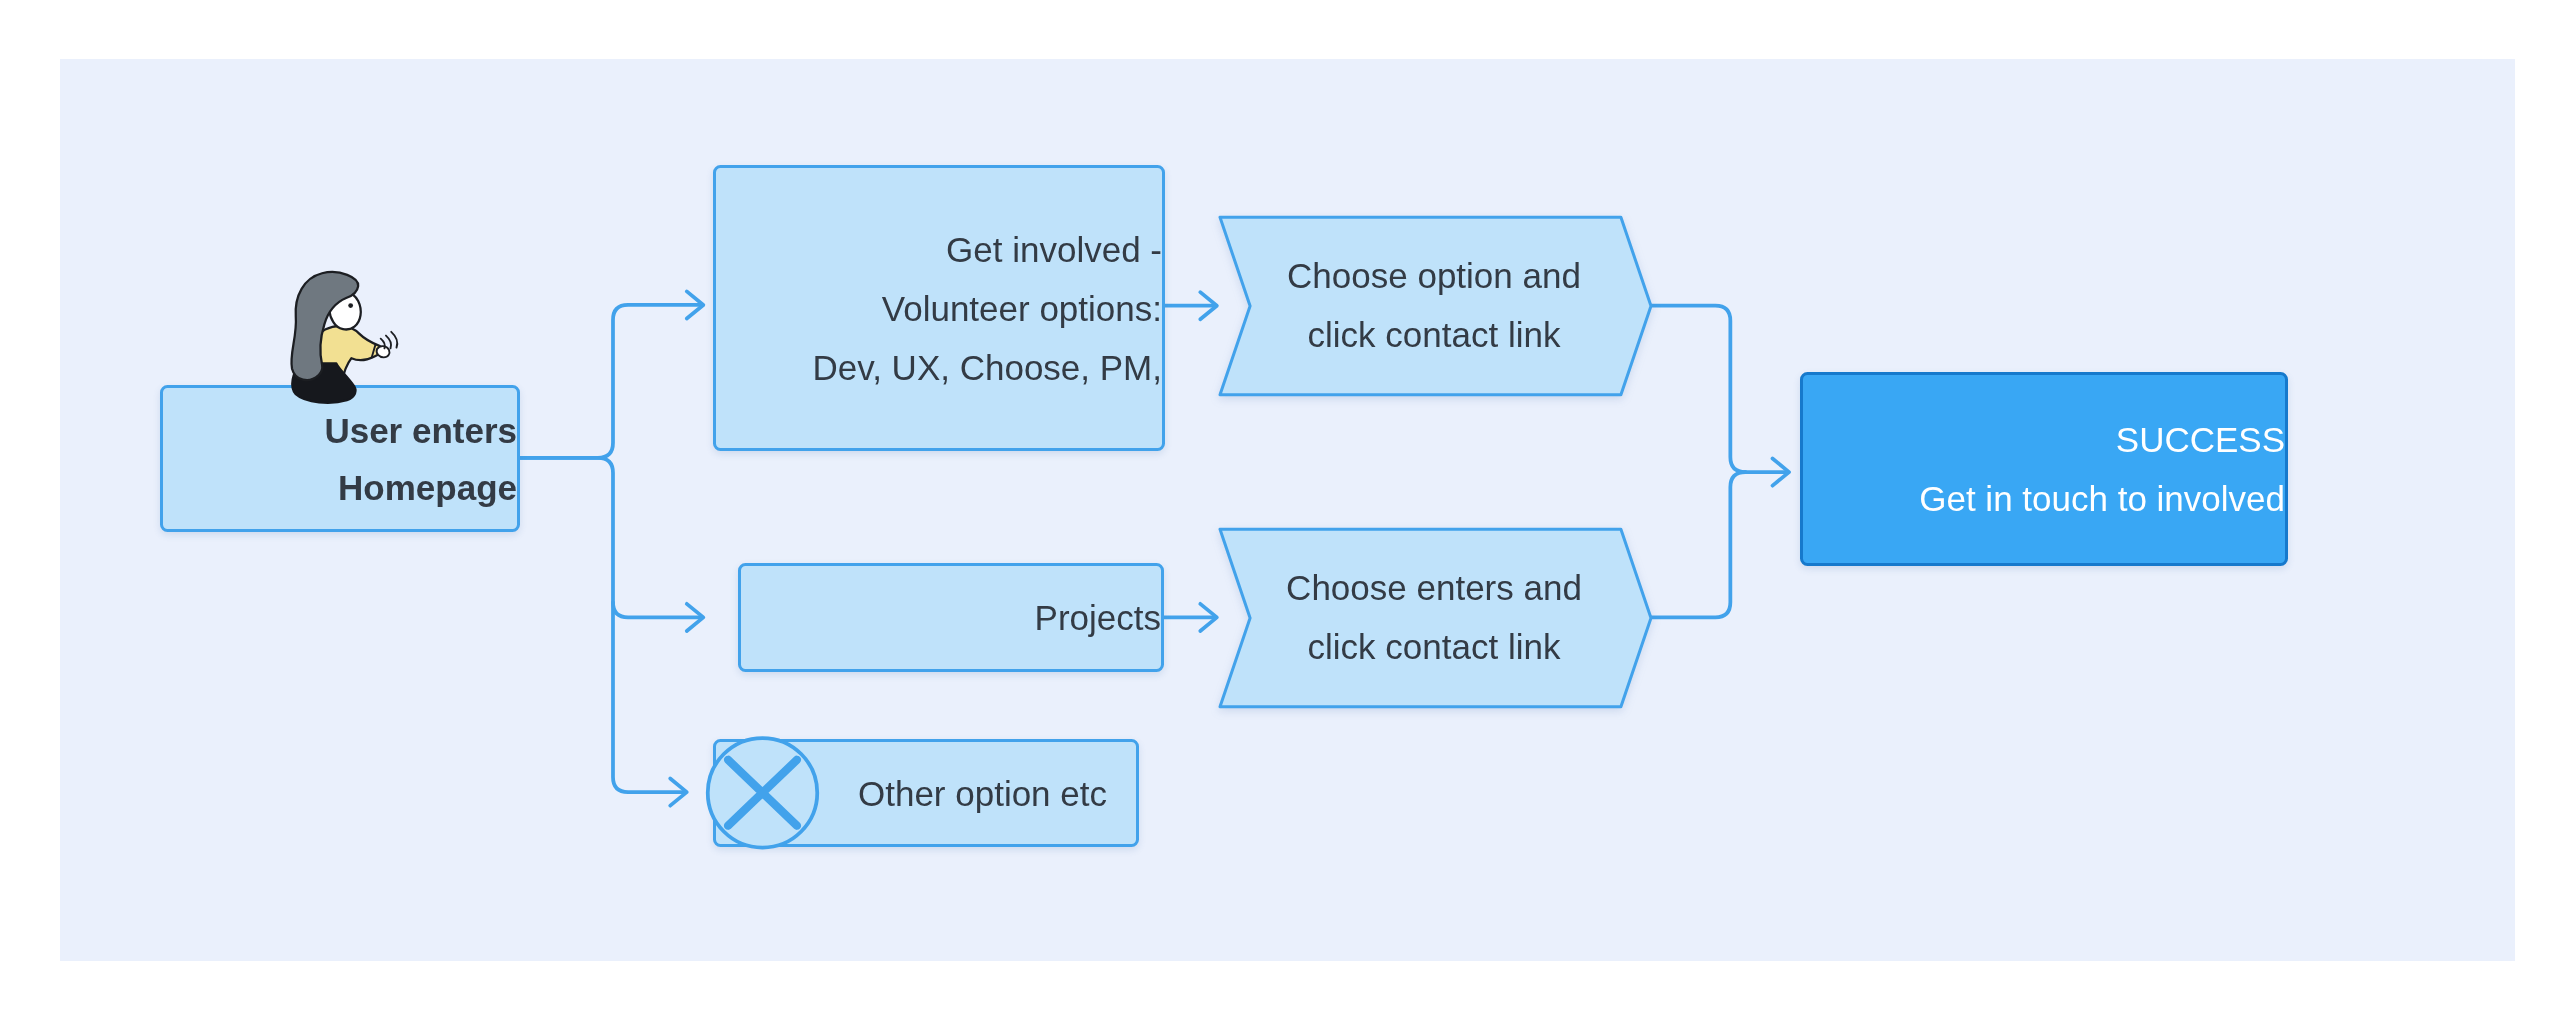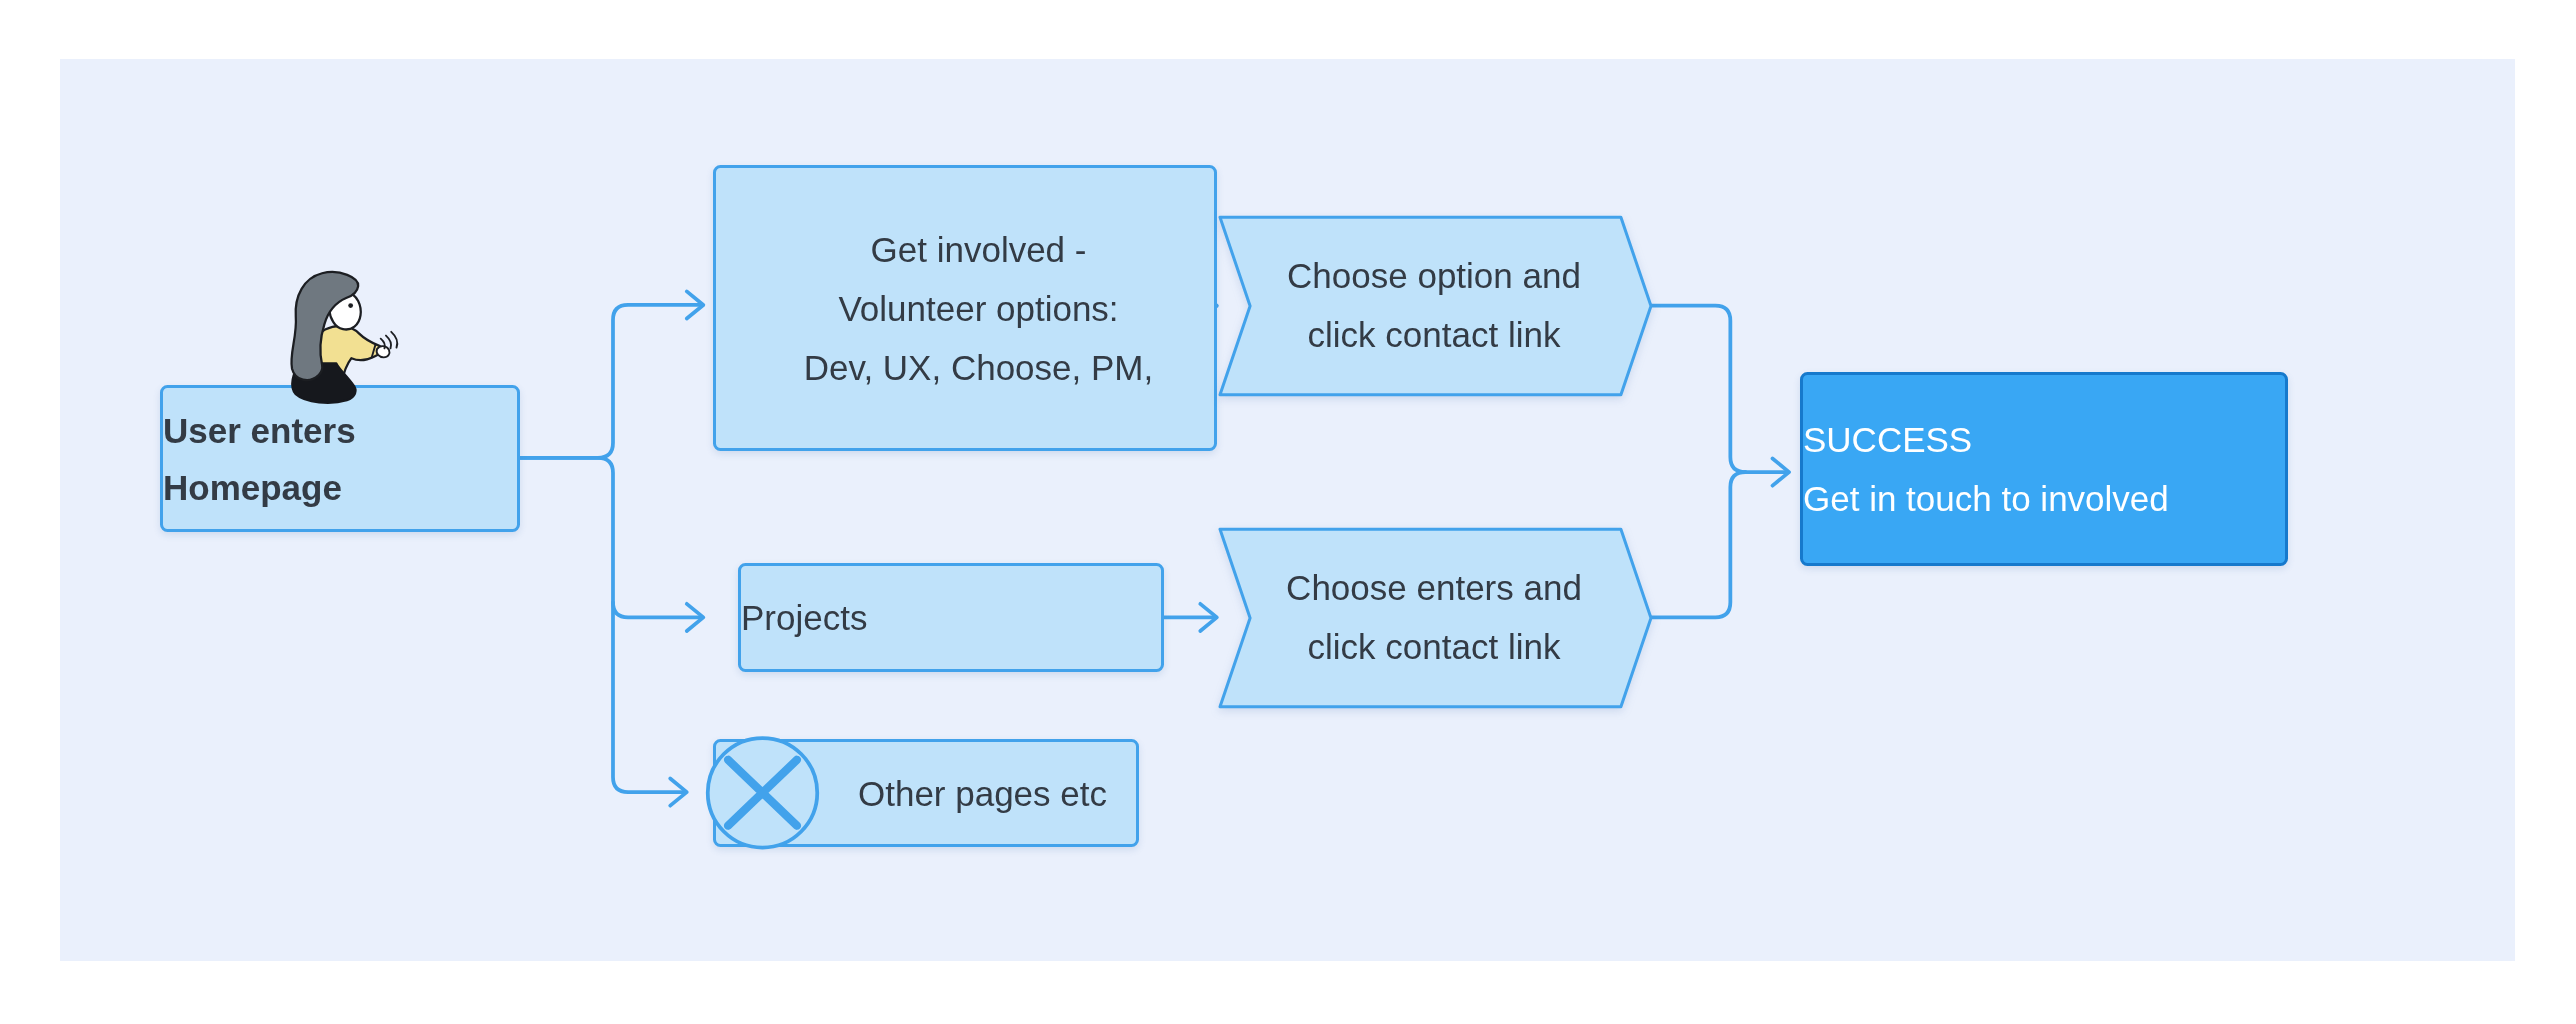--- a/index.html
+++ b/index.html
@@ -13,29 +13,29 @@
     --text-light:#FFFFFF;
     --ink:#1C1E22;
   }
   *{margin:0;padding:0;box-sizing:border-box;}
   body{background:#FFFFFF;font-family:"Liberation Sans",sans-serif;}
   .canvas{position:relative;width:2576px;height:1024px;background:#FFFFFF;overflow:hidden;}
   .panel{position:absolute;left:60px;top:59px;width:2455px;height:902px;background:var(--panel-bg);}
   .connectors{position:absolute;left:0;top:0;width:2576px;height:1024px;pointer-events:none;}
   .connectors path{stroke:var(--connector);stroke-width:5;fill:none;stroke-linecap:round;stroke-linejoin:round;}
 
-  .node{position:absolute;display:flex;flex-direction:column;justify-content:center;align-items:flex-start;
+  .node{position:absolute;display:flex;flex-direction:column;justify-content:center;align-items:flex-end;
         background:var(--node-fill);border:3px solid var(--node-border);border-radius:7.5px;
         box-shadow:0 3px 7.5px rgba(70,110,170,0.16);}
   .node-line{font-size:35px;line-height:59px;color:var(--text-dark);white-space:pre-wrap;text-align:center;}
 
   .start-node{left:160px;top:385px;width:360px;height:147px;}
   .start-node .node-line{font-weight:bold;line-height:57px;}
 
-  .get-involved-node{left:713px;top:165px;width:504px;height:286px;align-items:center;padding-left:27px;}
+  .get-involved-node{left:713px;top:165px;width:452px;height:286px;align-items:flex-end;padding-left:27px;}
   .get-involved-node .node-line{text-align:left;}
 
   .projects-node{left:713px;top:563px;width:426px;height:109px;margin-left:25px;}
 
   .other-node{left:713px;top:739px;width:426px;height:108px;border-radius:7.5px;}
   .other-node .label-wrap{position:absolute;left:113px;right:0;top:0;bottom:0;display:flex;align-items:center;justify-content:center;}
   .x-circle{position:absolute;left:-12px;top:-6.8px;width:117px;height:117px;overflow:visible;}
 
   .chevron-node{position:absolute;width:437px;height:184px;}
   .chevron-node svg{position:absolute;left:0;top:0;overflow:visible;filter:drop-shadow(0 3px 4.5px rgba(70,110,170,0.18));}
@@ -118,21 +118,21 @@
       <div class="node-line">click contact link</div>
     </div>
   </div>
 
   <div class="node other-node">
     <svg class="x-circle" viewBox="0 0 156 156">
       <circle cx="78" cy="77" r="73" fill="var(--node-fill)" stroke="var(--node-border)" stroke-width="5"></circle>
       <path d="M 32 33 L 124 121 M 124 33 L 32 121" stroke="var(--node-border)" stroke-width="11" stroke-linecap="round" fill="none"></path>
     </svg>
     <div class="label-wrap">
-      <div class="node-line">Other pages etc</div>
+      <div class="node-line">Other option etc</div>
     </div>
   </div>
 
   <div class="node success-node">
     <div class="node-line">SUCCESS</div>
     <div class="node-line">Get in touch to involved</div>
   </div>
 </div>
 
 

